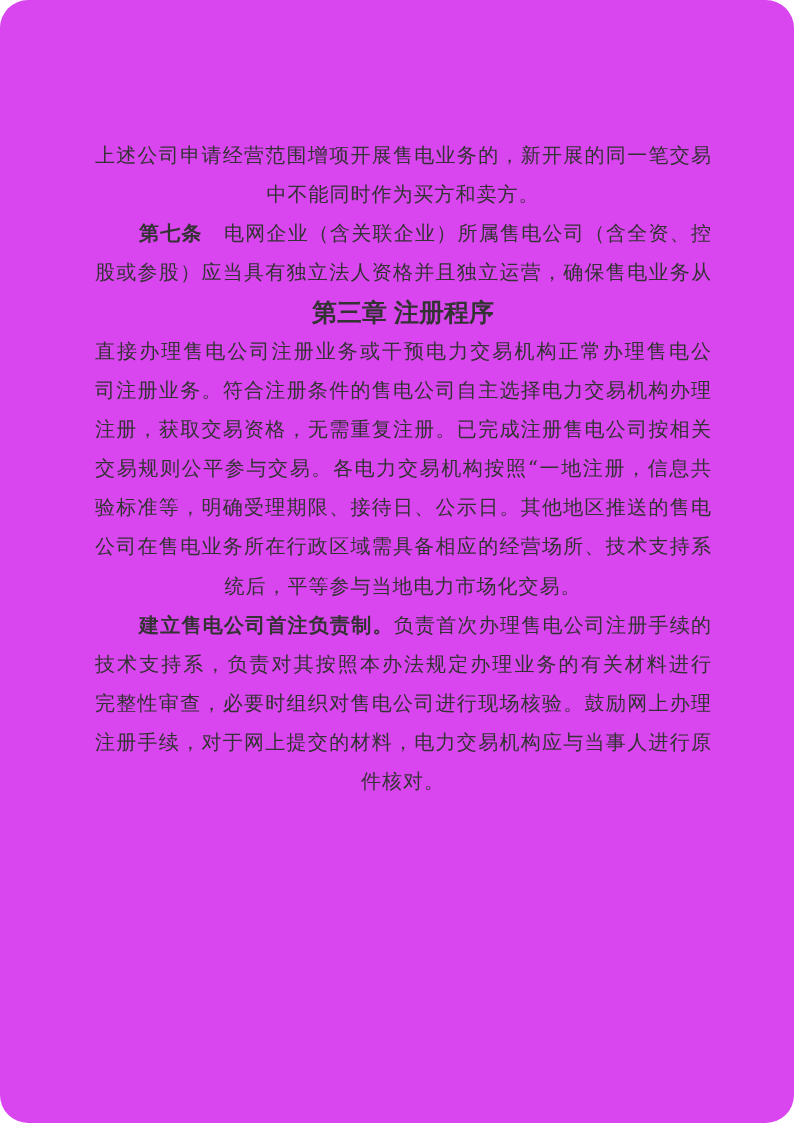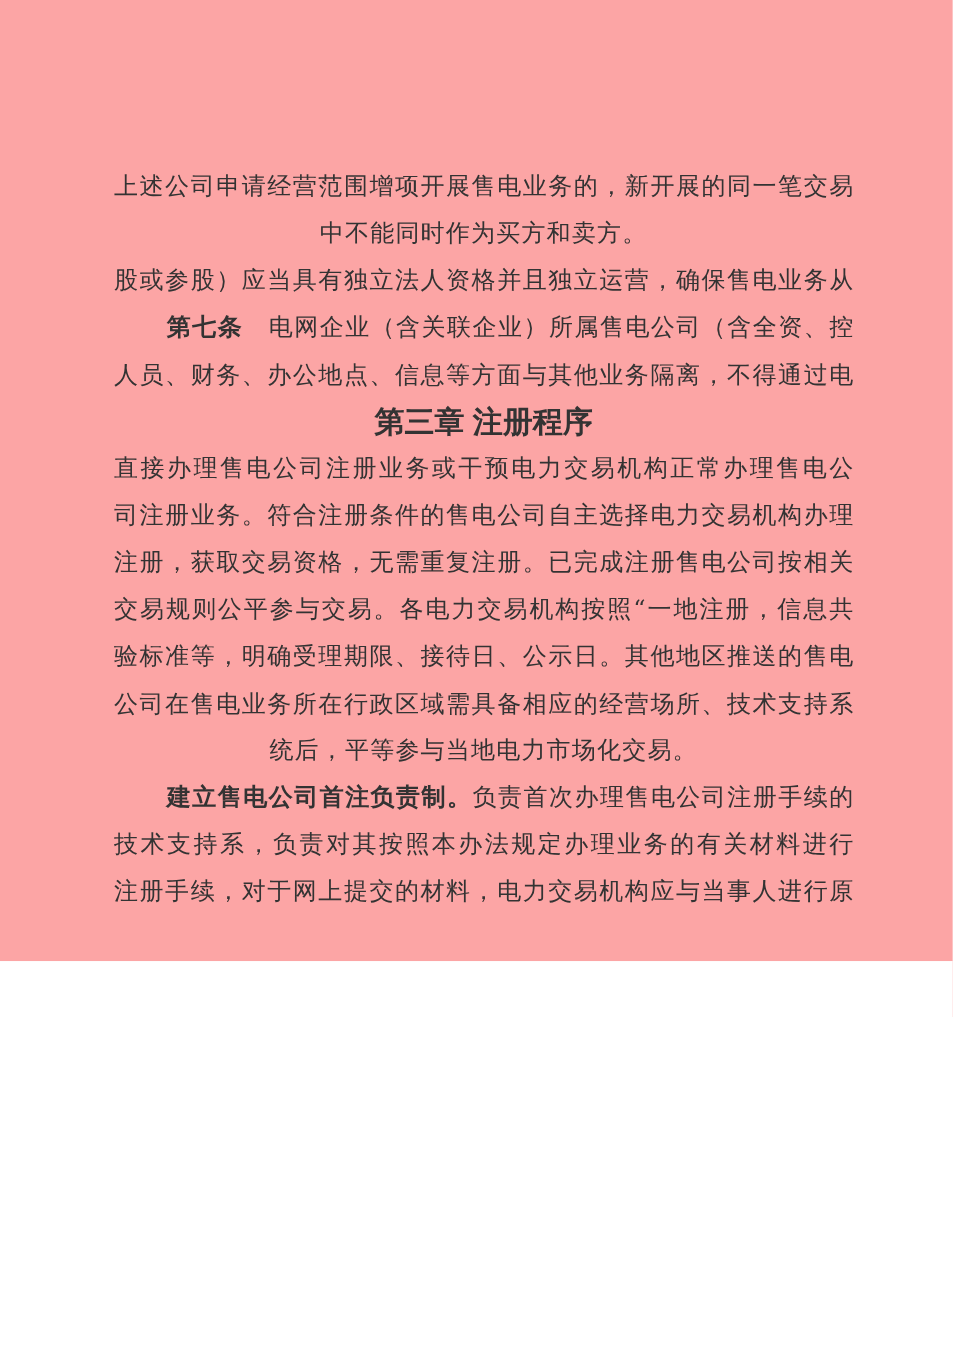--- a/index.html
+++ b/index.html
@@ -3,24 +3,25 @@
 <meta charset="utf-8">
 <style>
   html, body {
     margin: 0;
     padding: 0;
     background: #ffffff;
   }
   .page {
     position: relative;
     width: 794px;
-    height: 801px;
-    background: #fca5a5;
+    height: 1123px;
+    background: #d946ef;
     overflow: hidden;
     font-family: "DejaVu Serif", "Liberation Serif", serif;
+    border-radius: 28px;
   }
   .text-block {
     position: absolute;
     left: 95px;
     top: 136px;
     width: 616px;
     color: #333333;
   }
   .ln {
     margin: 0;
@@ -59,25 +60,24 @@
 </head>
 <body>
 
 <div class="page">
   <div class="text-block">
 
     <p class="ln j"><strong class="b"></strong><span>上述公司申请经营范围增项开展售电业务的，新开展的同一笔交易</span></p>
 
     <p class="ln e"><strong class="b"></strong><span>中不能同时作为买方和卖方。</span></p>
 
+    <p class="ln j i"><strong class="b">第七条</strong><span>　电网企业（含关联企业）所属售电公司（含全资、控</span></p>
+
     <p class="ln j"><strong class="b"></strong><span>股或参股）应当具有独立法人资格并且独立运营，确保售电业务从</span></p>
 
-    <p class="ln j i"><strong class="b">第七条</strong><span>　电网企业（含关联企业）所属售电公司（含全资、控</span></p>
-
-    <p class="ln j"><strong class="b"></strong><span>人员、财务、办公地点、信息等方面与其他业务隔离，不得通过电</span></p>
 
 
 
     <p class="ln h"><strong class="b">第三章 注册程序</strong><span></span></p>
 
 
     <p class="ln j"><strong class="b"></strong><span>直接办理售电公司注册业务或干预电力交易机构正常办理售电公</span></p>
 
     <p class="ln j"><strong class="b"></strong><span>司注册业务。符合注册条件的售电公司自主选择电力交易机构办理</span></p>
 
@@ -89,18 +89,20 @@
     <p class="ln j"><strong class="b"></strong><span>验标准等，明确受理期限、接待日、公示日。其他地区推送的售电</span></p>
 
     <p class="ln j"><strong class="b"></strong><span>公司在售电业务所在行政区域需具备相应的经营场所、技术支持系</span></p>
 
     <p class="ln e"><strong class="b"></strong><span>统后，平等参与当地电力市场化交易。</span></p>
 
     <p class="ln j i"><strong class="b">建立售电公司首注负责制。</strong><span>负责首次办理售电公司注册手续的</span></p>
 
     <p class="ln j"><strong class="b"></strong><span>技术支持系，负责对其按照本办法规定办理业务的有关材料进行</span></p>
 
+    <p class="ln j"><strong class="b"></strong><span>完整性审查，必要时组织对售电公司进行现场核验。鼓励网上办理</span></p>
 
     <p class="ln j"><strong class="b"></strong><span>注册手续，对于网上提交的材料，电力交易机构应与当事人进行原</span></p>
 
+    <p class="ln e"><strong class="b"></strong><span>件核对。</span></p>
 
   </div>
 </div>
 
 </body></html>

